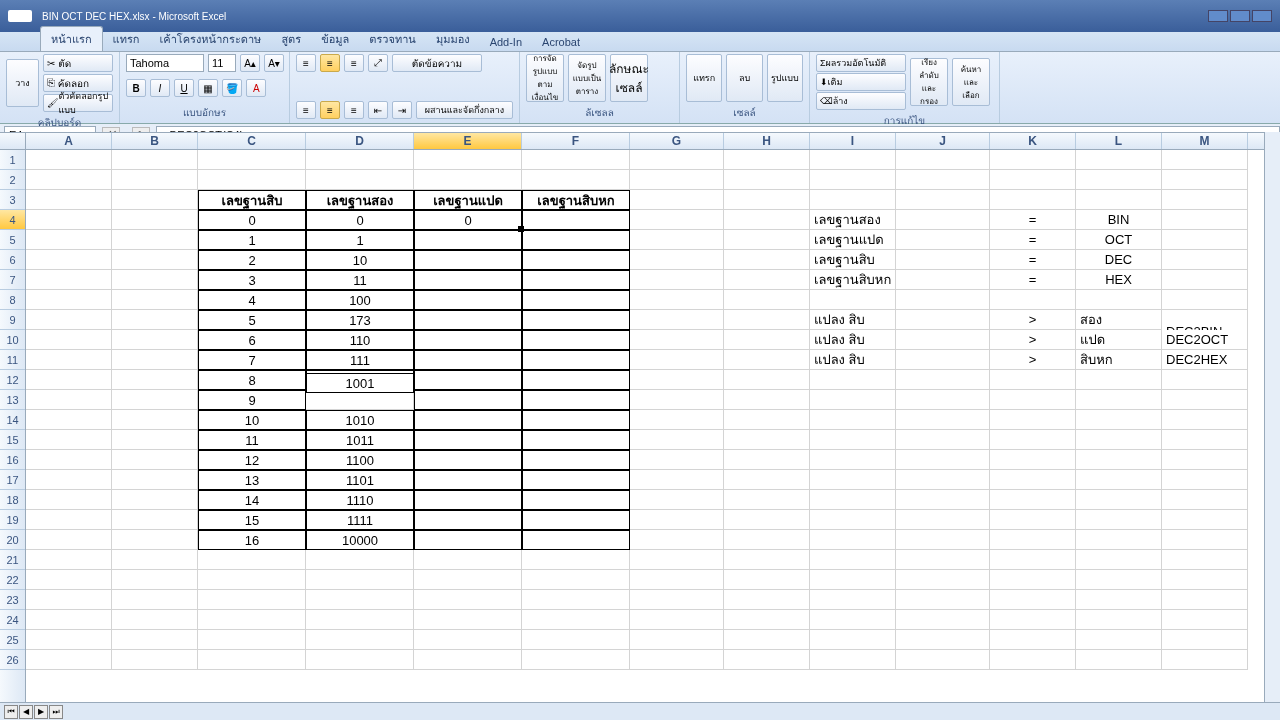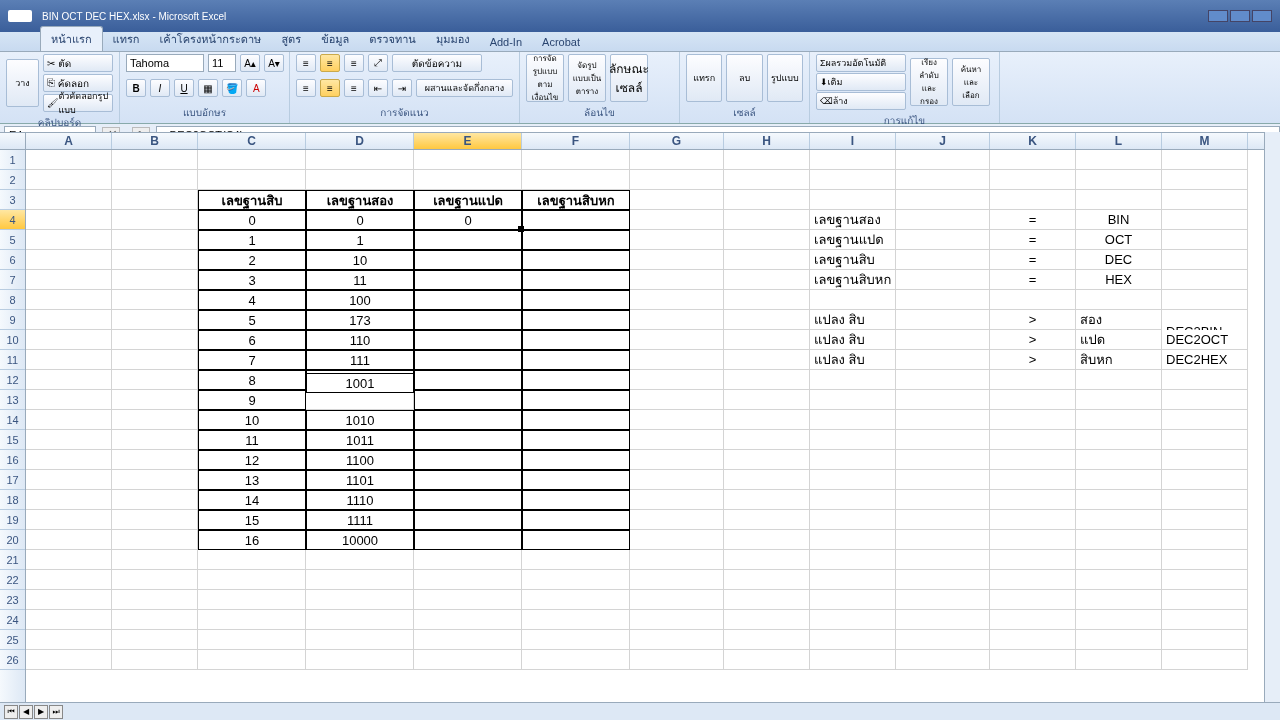--- a/index.html
+++ b/index.html
@@ -144,37 +144,36 @@
     <div class="ribbon-row">
       <div class="rb-btn">≡</div>
       <div class="rb-btn sel">≡</div>
       <div class="rb-btn">≡</div>
       <div class="rb-btn">⇤</div>
       <div class="rb-btn">⇥</div>
       <div class="rb-btn" style="width:100px;font-size:9px;">
           <span>ผสานและจัดกึ่งกลาง</span>
         </div>
     </div>
-    <div class="ribbon-group-label">การจัดแนว</div>
   </div>
 
 
   <div class="ribbon-group" style="width:160px;">
     <div class="ribbon-row">
       <div class="rb-btn big">
           <span style="font-size:8px;">การจัดรูปแบบตามเงื่อนไข</span>
         </div>
       <div class="rb-btn big">
           <span style="font-size:8px;">จัดรูปแบบเป็นตาราง</span>
         </div>
       <div class="rb-btn big">
           <span style="font-size:12px;">ลักษณะเซลล์</span>
         </div>
     </div>
-    <div class="ribbon-group-label">ลัอนไข</div>
+    <div class="ribbon-group-label">ลัเซลล</div>
   </div>
 
   <div class="ribbon-group" style="width:130px;">
     <div class="ribbon-row">
       <div class="rb-btn big">
           <span>แทรก</span>
         </div>
       <div class="rb-btn big">
           <span>ลบ</span>
         </div>

